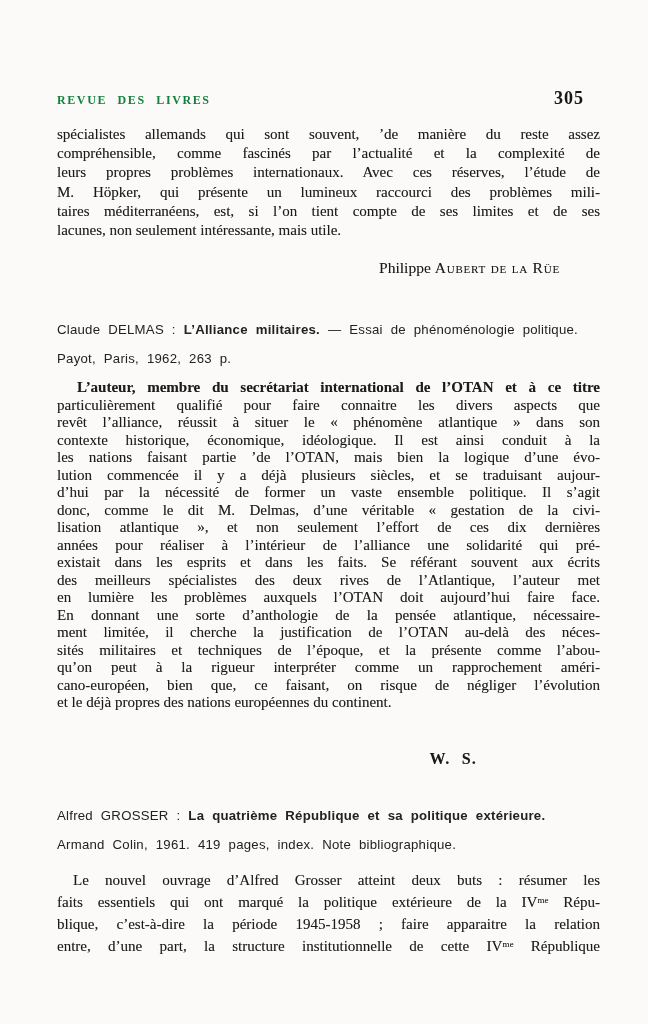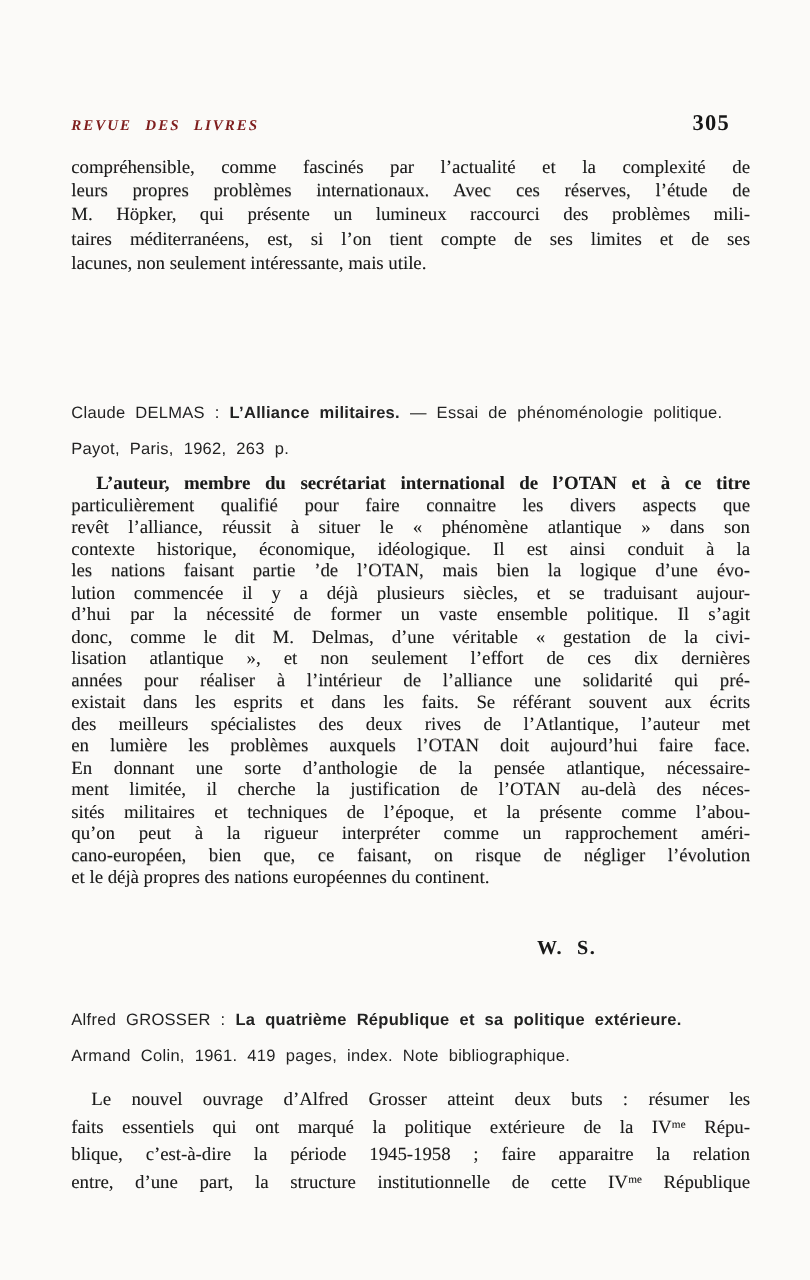--- a/index.html
+++ b/index.html
@@ -16,22 +16,21 @@
     color: #1c1c1c;
   }
   
   .page-header {
     position: absolute; top: 88px; left: 57px; width: 543px;
     display: flex; justify-content: space-between; align-items: baseline;
   }
   .journal-title {
     font-size: 12px; font-weight: bold;
     letter-spacing: 1.6px; word-spacing: 6px;
-    color: #7f1d1d;
-    font-style: italic;
+    color: #15803d;
   }
   .page-number {
     font-size: 18px; font-weight: bold;
     letter-spacing: 1px; padding-right: 16px;
     color: #161616;
   }
   
   .para {
     position: absolute; left: 57px; width: 543px;
     font-size: 15px; color: #1b1b1b;
@@ -73,27 +72,32 @@
 <body>
 
 <div class="page">
 
   <div class="page-header">
     <span class="journal-title">REVUE DES LIVRES</span>
     <span class="page-number">305</span>
   </div>
 
   <div class="para para-1">
+    <div class="jline">spécialistes allemands qui sont souvent, ’de manière du reste assez</div>
     <div class="jline">compréhensible, comme fascinés par l’actualité et la complexité de</div>
     <div class="jline">leurs propres problèmes internationaux. Avec ces réserves, l’étude de</div>
     <div class="jline">M. Höpker, qui présente un lumineux raccourci des problèmes mili-</div>
     <div class="jline">taires méditerranéens, est, si l’on tient compte de ses limites et de ses</div>
     <div class="jline line-last">lacunes, non seulement intéressante, mais utile.</div>
   </div>
 
+  <div class="sig sig-1">
+    <span>Philippe</span>
+    <span class="smallcaps">Aubert de la Rüe</span>
+  </div>
 
   <div class="entry entry-1">
     <div>
       <span>Claude DELMAS :</span>
       <span class="book-title">L’Alliance militaires.</span>
       <span>— Essai de phénoménologie politique.</span>
     </div>
     <div class="imprint">Payot, Paris, 1962, 263 p.</div>
   </div>
 

